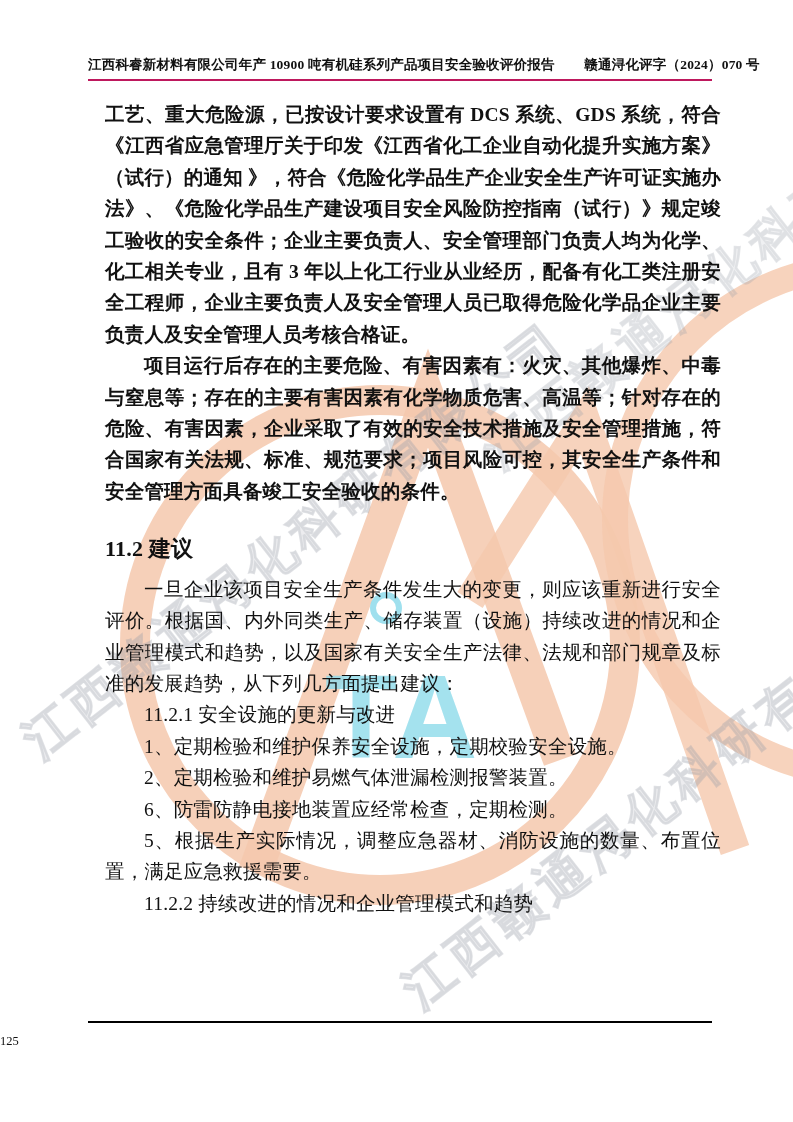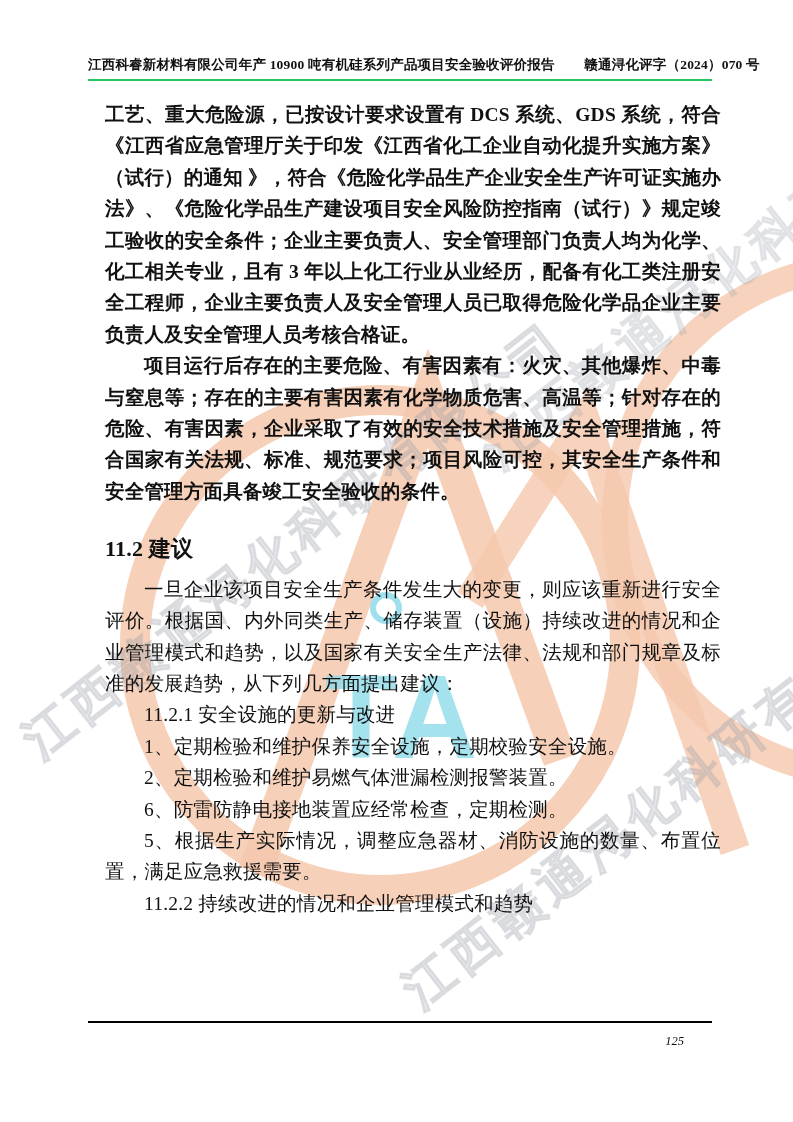--- a/index.html
+++ b/index.html
@@ -12,44 +12,43 @@
     color:#111111;
   }
   
   .wm{position:absolute;left:0;top:0;width:793px;height:1122px;z-index:0;pointer-events:none;}
   
   .content-layer{position:relative;z-index:1;}
   .hdr{
     position:absolute;left:88px;top:56px;width:624px;
     text-align:center;
     font-size:13.5px;font-weight:bold;
-    border-bottom:2px solid #22c55e;
+    border-bottom:2px solid #be185d;
     padding-bottom:5px;
     white-space:nowrap;
     letter-spacing:0.2px;
   }
   .hdr .docno{margin-left:2.2em;}
   .body-col{
     position:absolute;left:105px;top:99px;width:616px;
     font-size:19.5px;line-height:31.4px;
     letter-spacing:0.2px;
   }
   .para{margin:0;text-align:justify;}
   .bold{font-weight:bold;}
   .ind{text-indent:2em;}
   .h2{font-weight:bold;font-size:22px;margin:26px 0 9px 0;text-align:left;}
   .foot-rule{
     position:absolute;left:88px;top:1021px;width:624px;height:0;
     border-top:2px solid #000;
   }
   .pageno{
     position:absolute;left:0;top:1034px;width:684px;
-    text-align:right;font-size:12.5px;
+    text-align:left;font-size:12.5px;
     font-family:"Liberation Serif","DejaVu Serif",serif;
-    font-style:italic;
   }
   .wm-ta{
     font-family:"Liberation Sans","DejaVu Sans",sans-serif;
     font-weight:bold;
   }
   .wm-diag{
     font-family:"Liberation Serif","DejaVu Serif",serif;
     font-weight:bold;
   }
 </style>

